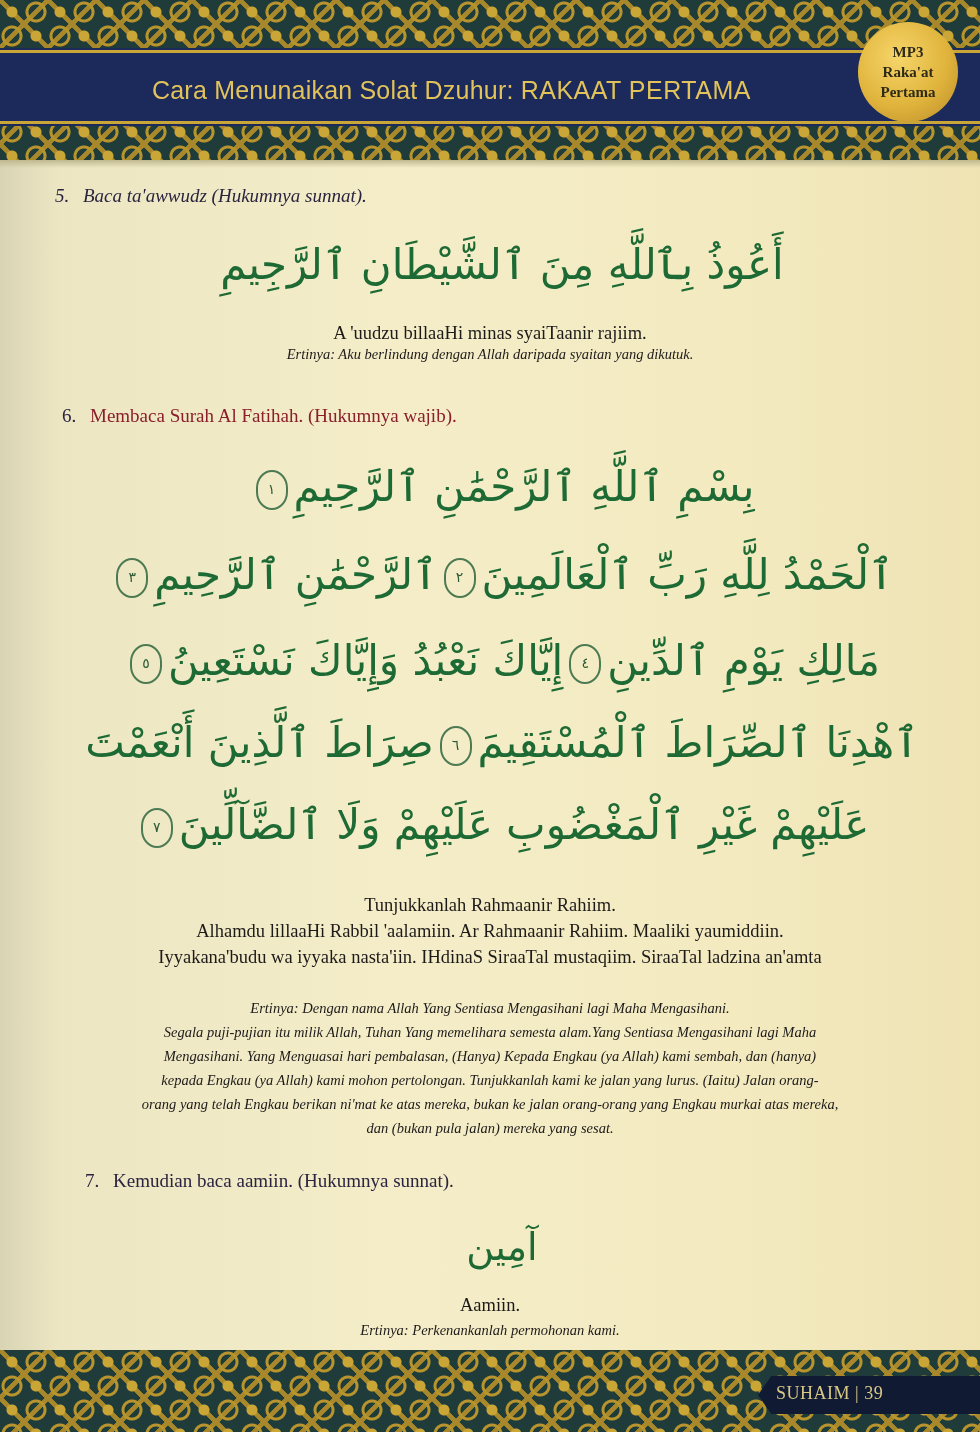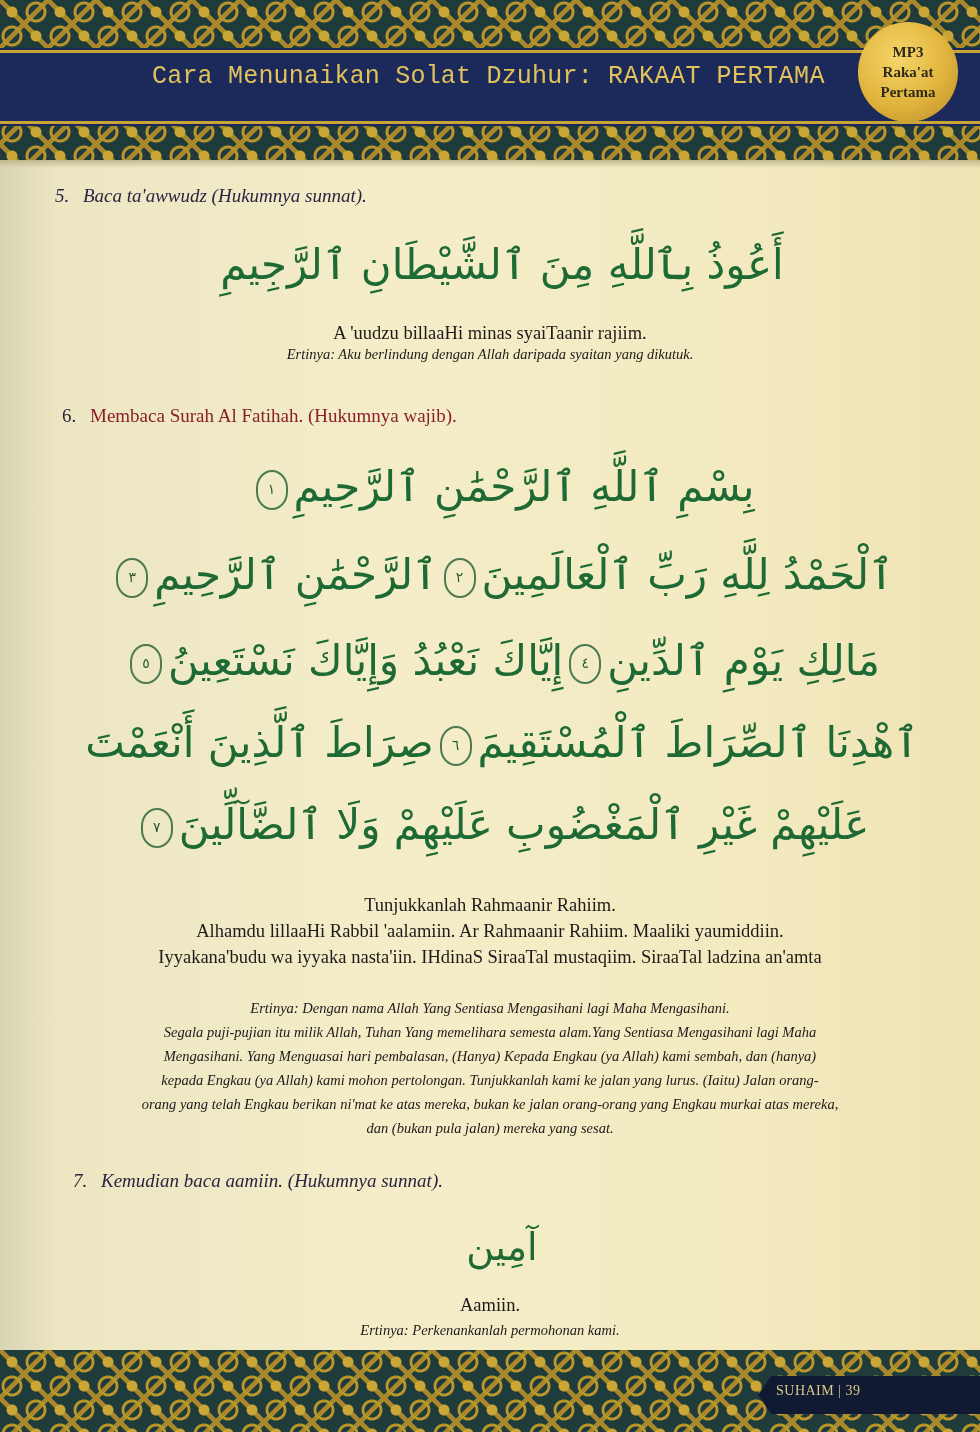--- a/index.html
+++ b/index.html
@@ -14,38 +14,38 @@
       radial-gradient(circle at 36px 36px,#c9a636 0 5px,transparent 6px),
       radial-gradient(circle at 36px 12px,transparent 0 7px,#b8952c 8px 10px,transparent 11px),
       radial-gradient(circle at 12px 36px,transparent 0 7px,#b8952c 8px 10px,transparent 11px),
       linear-gradient(45deg,transparent 46%,#a8882a 47% 53%,transparent 54%),
       linear-gradient(-45deg,transparent 46%,#a8882a 47% 53%,transparent 54%);
     background-size:48px 48px;}
   .orn-top{top:0;height:160px;}
   .orn-bottom{top:1350px;height:82px;}
   .title-band{position:absolute;left:0;top:50px;width:980px;height:68px;background:#1b2a5a;
     border-top:3px solid #c9a636;border-bottom:3px solid #c9a636;box-shadow:0 0 0 2px #1b2a5a;}
-  .title{position:absolute;left:152px;top:62px;font-family:Liberation Mono, monospace;font-size:25px;color:#e2c25a;letter-spacing:0.2px;white-space:nowrap;}
+  .title{position:absolute;left:152px;top:76px;font-family:Liberation Sans, sans-serif;font-size:25px;color:#e2c25a;letter-spacing:0.2px;white-space:nowrap;}
   .title .strong{letter-spacing:0.5px;}
   .mp3-badge{position:absolute;left:858px;top:22px;width:100px;height:100px;border-radius:50%;
     background:radial-gradient(circle at 40% 35%,#f6d56a 0%,#e0b43c 55%,#b8892a 100%);
     display:flex;flex-direction:column;align-items:center;justify-content:center;
     font-family:Liberation Serif, serif;font-weight:bold;color:#2e2a18;font-size:15px;line-height:20px;text-align:center;}
   .page-shadow{position:absolute;left:0;top:160px;width:980px;height:8px;background:linear-gradient(#bfb88f,transparent);}
   .step{position:absolute;font-family:"Liberation Serif",serif;font-size:19px;color:#2a2440;white-space:nowrap;}
   .step .num{display:inline-block;width:28px;}
   .step.red .label{color:#8a1f2b;}
   .arabic{position:absolute;left:0;width:980px;text-align:center;direction:rtl;font-family:"DejaVu Sans",sans-serif;color:#1e6a35;white-space:nowrap;padding-left:12px;}
   .verse-mark{display:inline-block;width:28px;height:36px;border:2px solid #4c7a52;border-radius:50%/45%;
     color:#2a5a34;font-size:14px;line-height:34px;text-align:center;vertical-align:middle;margin:0 6px;direction:ltr;}
   .translit{position:absolute;left:0;width:980px;text-align:center;font-family:"Liberation Serif",serif;font-size:18.5px;color:#1d1a1a;line-height:26px;}
   .meaning{position:absolute;left:0;width:980px;text-align:center;font-family:"Liberation Serif",serif;font-style:italic;font-size:14.5px;color:#1d1a1a;line-height:24px;}
   .footer-tab{position:absolute;left:758px;top:1376px;width:222px;height:38px;background:#111a33;
     clip-path:polygon(6% 0,100% 0,100% 100%,6% 100%,0 50%);}
-  .footer-text{position:absolute;left:776px;top:1383px;font-family:"Liberation Serif",serif;font-size:14px;color:#d9c987;letter-spacing:0.5px;white-space:nowrap;}
+  .footer-text{position:absolute;left:776px;top:1383px;font-family:"Liberation Serif",serif;font-size:18px;color:#d9c987;letter-spacing:0.5px;white-space:nowrap;}
 </style>
 </head>
 <body>
 
 <div class="page">
 
   <div class="ornament orn-top"></div>
   <div class="title-band"></div>
   <div class="title"><span>Cara Menunaikan Solat Dzuhur: </span><span class="strong">RAKAAT PERTAMA</span></div>
   <div class="mp3-badge">
@@ -89,21 +89,21 @@
   </div>
   <div class="meaning" style="top:996px;">
     <div>Ertinya: Dengan nama Allah Yang Sentiasa Mengasihani lagi Maha Mengasihani.</div>
     <div>Segala puji-pujian itu milik Allah, Tuhan Yang memelihara semesta alam.Yang Sentiasa Mengasihani  lagi Maha</div>
     <div>Mengasihani. Yang Menguasai hari pembalasan, (Hanya) Kepada Engkau (ya Allah) kami sembah, dan (hanya)</div>
     <div>kepada Engkau (ya Allah) kami mohon pertolongan. Tunjukkanlah kami ke jalan yang lurus. (Iaitu) Jalan orang-</div>
     <div>orang yang telah Engkau berikan ni'mat ke atas mereka, bukan ke jalan orang-orang yang Engkau murkai atas mereka,</div>
     <div>dan (bukan pula jalan) mereka yang sesat.</div>
   </div>
 
-  <div class="step" style="left:73px;top:1170px;font-style:italic;">
+  <div class="step" style="left:85px;top:1170px;">
     <span class="num">7.</span><span class="label">Kemudian baca aamiin. (Hukumnya sunnat).</span>
   </div>
   <div class="arabic" style="top:1225px;font-size:38px;">آمِين</div>
   <div class="translit" style="top:1292px;">Aamiin.</div>
   <div class="meaning" style="top:1318px;">Ertinya: Perkenankanlah permohonan kami.</div>
 
   <div class="ornament orn-bottom"></div>
   <div class="footer-tab"></div>
   <div class="footer-text">
     <span>SUHAIM</span>

